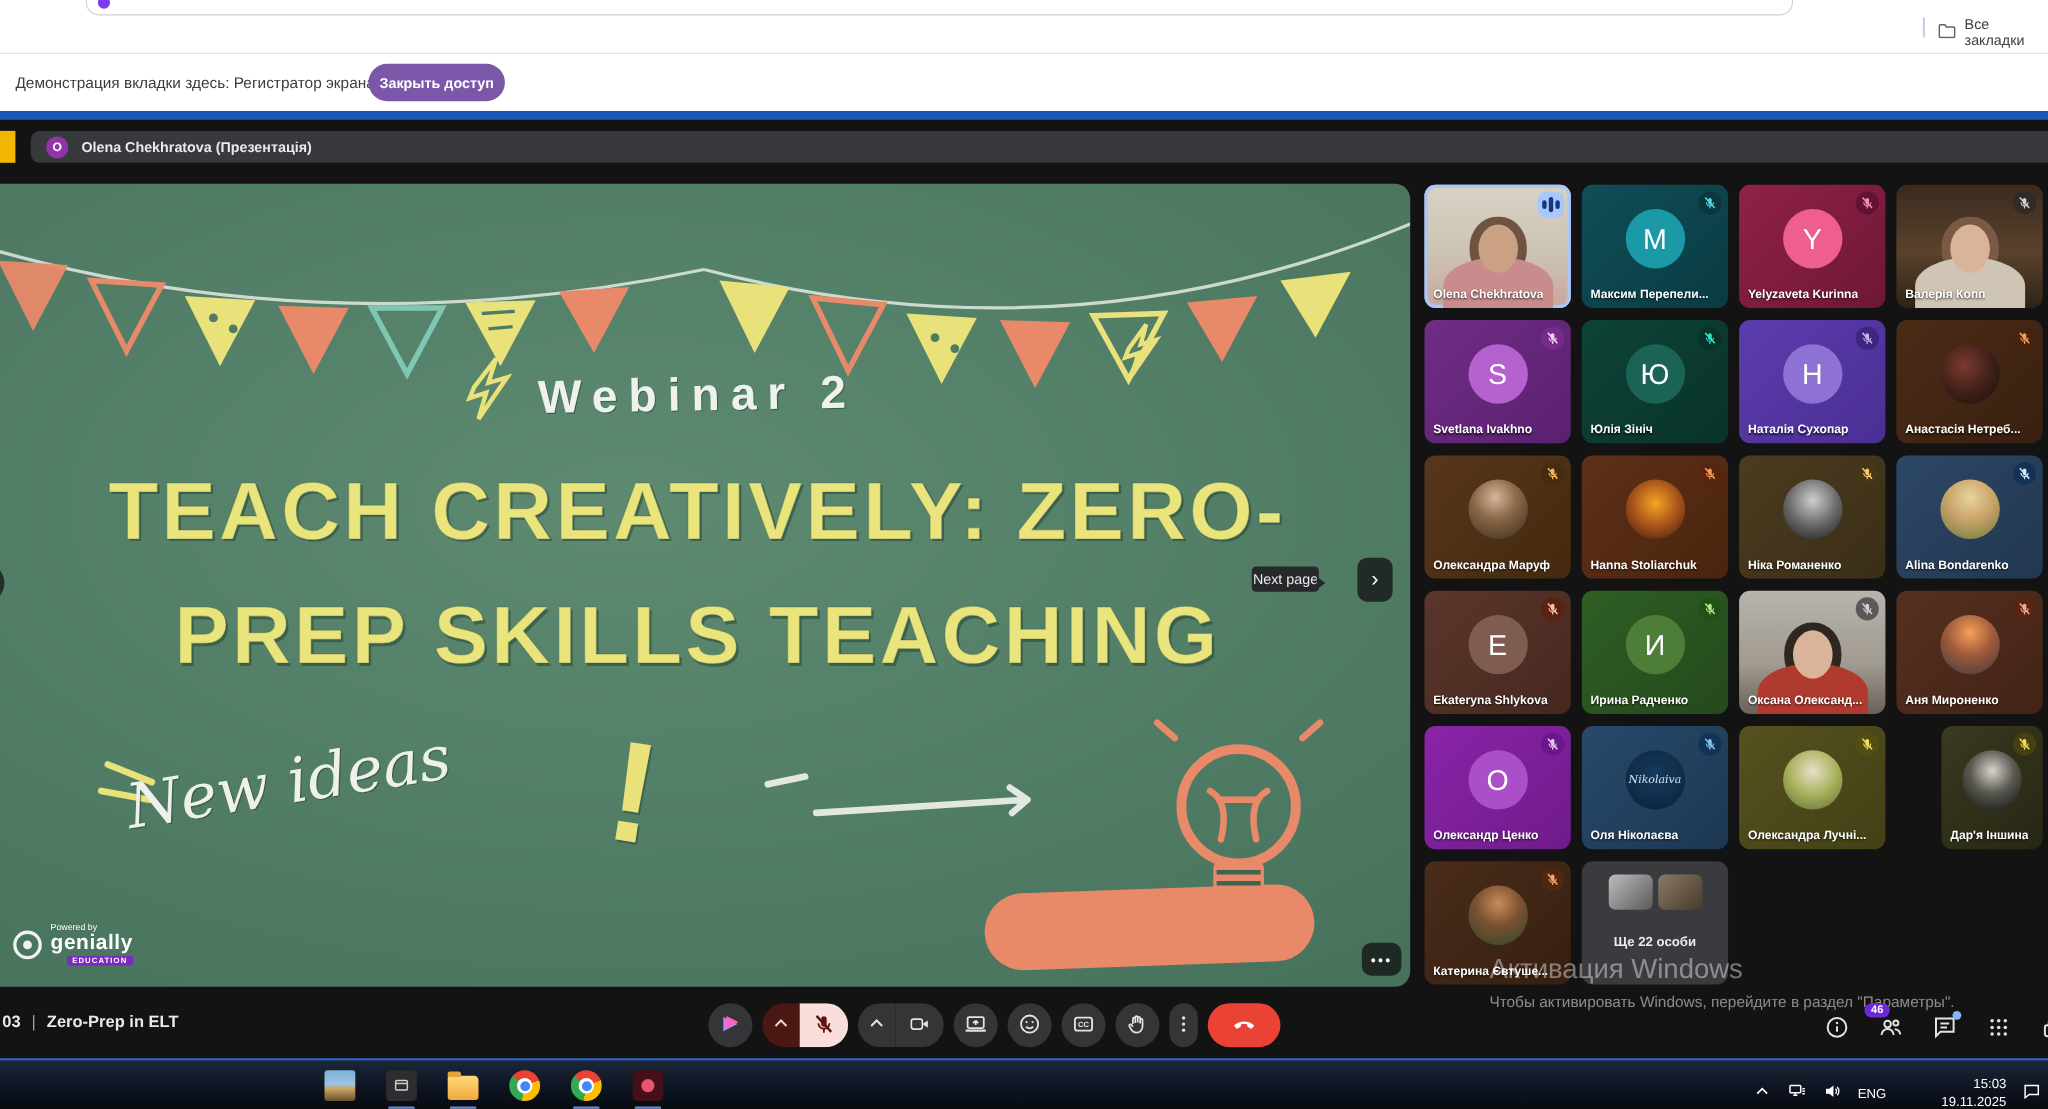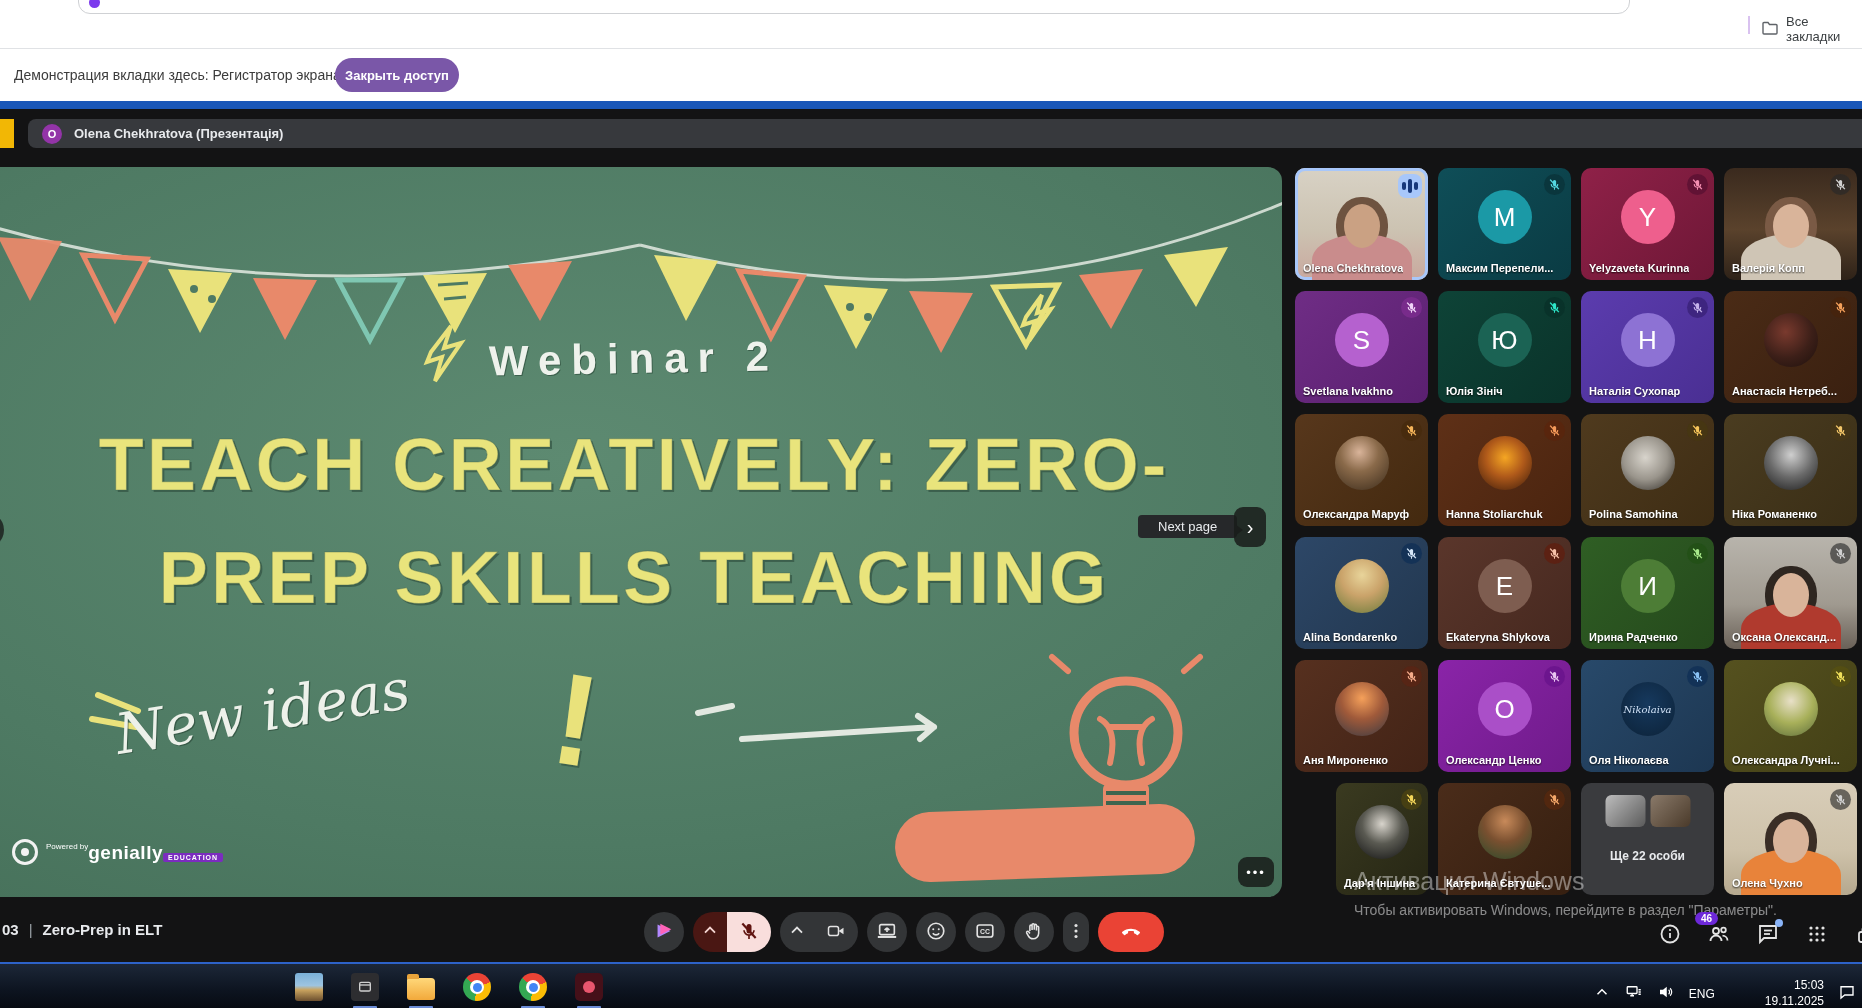--- a/index.html
+++ b/index.html
@@ -47,34 +47,34 @@
   .t1 { top:255px; } .t2 { top:368px; }
   .new-ideas { position:absolute; left:128px; top:512px; color:#edf1ea; font-size:56px;
     font-family:"DejaVu Serif","Liberation Serif",serif; font-style:italic; transform:rotate(-9deg);
     text-shadow:1px 1px 0 rgba(30,55,42,.5); }
   .excl { position:absolute; left:568px; top:478px; color:#e9e27b; font-size:130px; font-weight:700;
     transform:rotate(9deg); text-shadow:2px 2px 0 rgba(40,70,55,.5); }
   .stage-nav-left { position:absolute; left:-18px; top:345px; width:36px; height:36px; border-radius:50%;
     background:rgba(25,28,26,.8); color:#fff; display:flex; align-items:center; justify-content:center;
     font-size:20px; cursor:pointer; }
   .nextpage-tip { position:absolute; left:1152px; top:348px; background:#26282a; color:#e8eaed;
-    font-size:13px; padding:4px 20px; border-radius:4px; }
+    font-size:13px; padding:4px 1px; border-radius:4px; }
   .nextpage-tip:after { content:""; position:absolute; right:-6px; top:9px; border:6px solid transparent;
     border-right:none; border-left:8px solid #26282a; }
   .stage-nav-right { position:absolute; left:1248px; top:340px; width:32px; height:40px; border-radius:9px;
     background:rgba(25,28,26,.85); color:#fff; display:flex; align-items:center; justify-content:center;
     font-size:20px; cursor:pointer; }
   .stage-more { position:absolute; left:1252px; top:690px; width:36px; height:30px; border-radius:9px;
     background:rgba(25,28,26,.85); color:#fff; display:flex; align-items:center; justify-content:center;
     font-size:13px; letter-spacing:2px; cursor:pointer; }
   .genially { position:absolute; left:26px; top:672px; display:flex; gap:8px; align-items:center; }
   .gen-circle { width:26px; height:26px; border-radius:50%; border:3px solid #f2f2f2; position:relative; }
   .gen-circle:after { content:""; position:absolute; left:6px; top:6px; width:8px; height:8px;
     border-radius:50%; background:#f2f2f2; }
-  .gen-col { display:flex; line-height:1; }
+  .gen-col { display:flex; flex-direction:column; line-height:1; }
   .gen-powered { color:#fff; font-size:8px; margin-bottom:1px; }
   .gen-brand { color:#fff; font-size:19px; font-weight:700; letter-spacing:.5px; }
   .gen-badge { margin-top:2px; align-self:flex-end; background:#7b2cbf; color:#fff; font-size:7px;
     font-weight:700; letter-spacing:1px; padding:1px 5px; border-radius:2px; }
 
   
   .grid { position:absolute; left:1295px; top:59px; width:562px;
     display:grid; grid-template-columns:repeat(4,133px); grid-auto-rows:112px; gap:11px 10px; }
   .tile { position:relative; border-radius:10px; overflow:hidden; cursor:pointer; }
   .tile.speaking { outline:3px solid #a8c7fa; outline-offset:-3px; }
@@ -384,32 +384,20 @@
           <div class="mic-badge" style="background: rgba(90, 36, 12, 0.8); color: rgb(245, 154, 90);">
             <svg viewBox="0 0 24 24" fill="currentColor">
               <rect x="9" y="3.5" width="6" height="11.5" rx="3"></rect>
               <path d="M6 11a6 6 0 0 0 12 0" fill="none" stroke="currentColor" stroke-width="2"></path>
               <line x1="12" y1="17" x2="12" y2="21.5" stroke="currentColor" stroke-width="2"></line>
               <line x1="4" y1="3" x2="20" y2="20.5" stroke="currentColor" stroke-width="2.6"></line>
             </svg>
           </div>
           <div class="nm">Hanna Stoliarchuk</div>
         </div>
-        <div class="tile" style="background: linear-gradient(135deg, rgb(79, 58, 30), rgb(62, 45, 20));">
-          <div class="avatar-circle" style="background: radial-gradient(circle at 45% 40%, rgb(216, 212, 204) 0%, rgb(154, 149, 140) 50%, rgb(42, 38, 32) 100%);"></div>
-          <div class="mic-badge" style="background: rgba(70, 55, 18, 0.8); color: rgb(245, 197, 90);">
-            <svg viewBox="0 0 24 24" fill="currentColor">
-              <rect x="9" y="3.5" width="6" height="11.5" rx="3"></rect>
-              <path d="M6 11a6 6 0 0 0 12 0" fill="none" stroke="currentColor" stroke-width="2"></path>
-              <line x1="12" y1="17" x2="12" y2="21.5" stroke="currentColor" stroke-width="2"></line>
-              <line x1="4" y1="3" x2="20" y2="20.5" stroke="currentColor" stroke-width="2.6"></line>
-            </svg>
-          </div>
-          <div class="nm">Polina Samohina</div>
-        </div>
         <div class="tile" style="background: linear-gradient(135deg, rgb(74, 60, 32), rgb(58, 46, 22));">
           <div class="avatar-circle" style="background: radial-gradient(circle at 50% 35%, rgb(207, 207, 207) 0%, rgb(106, 106, 106) 50%, rgb(26, 26, 26) 100%);"></div>
           <div class="mic-badge" style="background: rgba(70, 55, 22, 0.8); color: rgb(245, 200, 106);">
             <svg viewBox="0 0 24 24" fill="currentColor">
               <rect x="9" y="3.5" width="6" height="11.5" rx="3"></rect>
               <path d="M6 11a6 6 0 0 0 12 0" fill="none" stroke="currentColor" stroke-width="2"></path>
               <line x1="12" y1="17" x2="12" y2="21.5" stroke="currentColor" stroke-width="2"></line>
               <line x1="4" y1="3" x2="20" y2="20.5" stroke="currentColor" stroke-width="2.6"></line>
             </svg>
           </div>
@@ -540,36 +528,20 @@
             </svg>
           </div>
           <div class="nm">Катерина Євтуше...</div>
         </div>
         <div class="tile" style="background: rgb(58, 59, 62);">
           <div class="mini-photos">
             <div style="background: linear-gradient(135deg, rgb(189, 189, 189), rgb(90, 90, 90));"></div>
             <div style="background: linear-gradient(135deg, rgb(138, 122, 106), rgb(74, 58, 42));"></div>
           </div>
           <div class="more-label">Ще 22 особи</div>
-        </div>
-        <div class="tile" style="background: linear-gradient(rgb(216, 205, 184) 0%, rgb(206, 194, 170) 60%, rgb(181, 168, 142) 100%);">
-          <div class="person">
-            <div class="p-hair" style="background: rgb(58, 46, 38);"></div>
-            <div class="p-body" style="background: rgb(232, 131, 58);"></div>
-            <div class="p-face" style="background: rgb(217, 180, 154);"></div>
-          </div>
-          <div class="mic-badge" style="background: rgba(45, 45, 45, 0.65); color: rgb(208, 208, 208);">
-            <svg viewBox="0 0 24 24" fill="currentColor">
-              <rect x="9" y="3.5" width="6" height="11.5" rx="3"></rect>
-              <path d="M6 11a6 6 0 0 0 12 0" fill="none" stroke="currentColor" stroke-width="2"></path>
-              <line x1="12" y1="17" x2="12" y2="21.5" stroke="currentColor" stroke-width="2"></line>
-              <line x1="4" y1="3" x2="20" y2="20.5" stroke="currentColor" stroke-width="2.6"></line>
-            </svg>
-          </div>
-          <div class="nm">Олена Чухно</div>
         </div>
       </div>
 
     <div class="wm1">Активация Windows</div>
     <div class="wm2">Чтобы активировать Windows, перейдите в раздел "Параметры".</div>
 
     <div class="meet-info">
       <span>03</span>
       <span class="sep">|</span>
       <span>Zero-Prep in ELT</span>

